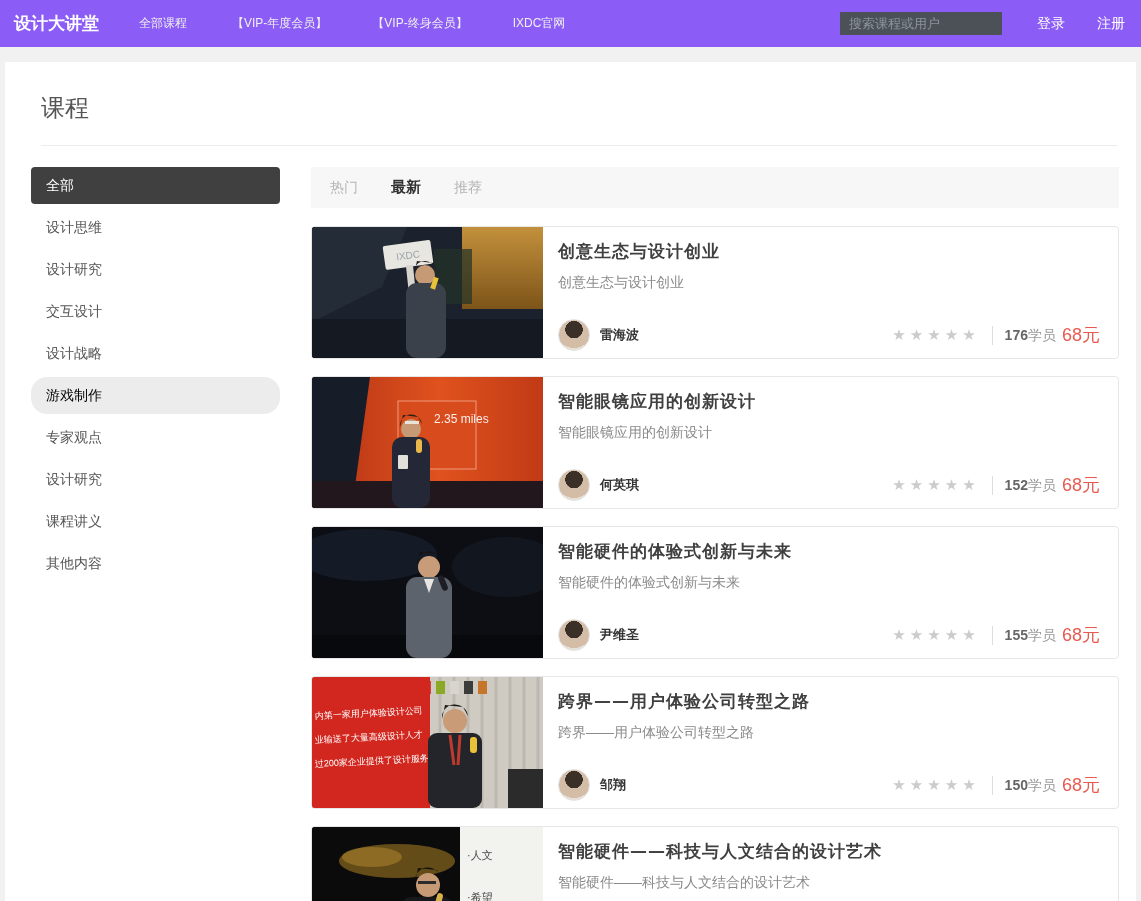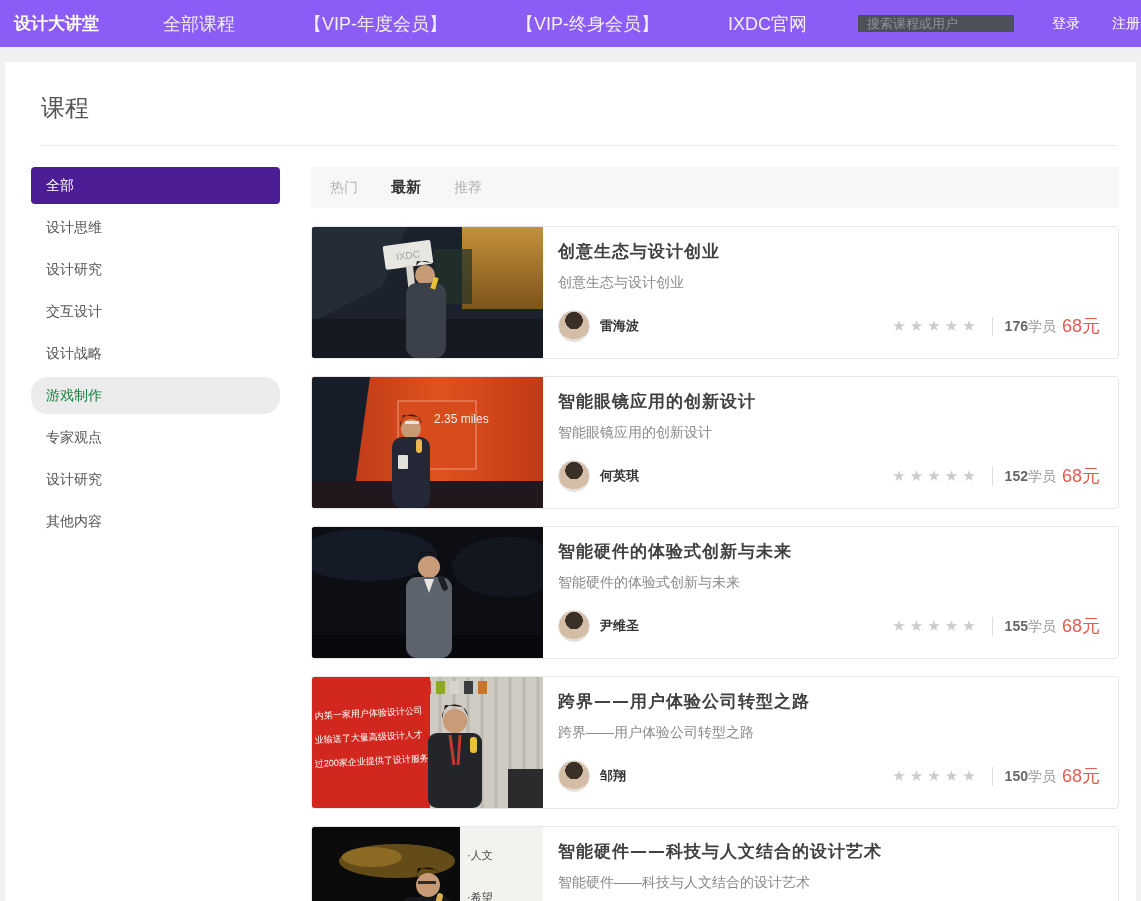--- a/index.html
+++ b/index.html
@@ -3,52 +3,52 @@
 <meta charset="utf-8">
 <style>
   * { box-sizing: border-box; margin: 0; padding: 0; }
   html,body { width:1141px; height:901px; overflow:hidden; }
   body { background:#f1f1f2; font-family:"Liberation Sans",sans-serif; }
 
   
   .navbar { height:47px; background:#8b5cf6; display:flex; align-items:center; padding:0 16px 0 14px; }
   .brand { color:#ffffff; font-size:17px; font-weight:bold; margin-right:40px; white-space:nowrap; }
   .nav-links { display:flex; align-items:center; }
-  .nav-link { color:#f0f0f0; font-size:18px; margin-right:45px; cursor:pointer; white-space:nowrap;margin-left:24px; }
+  .nav-link { color:#f0f0f0; font-size:12px; margin-right:45px; cursor:pointer; white-space:nowrap; }
   .nav-spacer { flex:1; }
-  .search-box { width:168px; height:29px; background:#4b5157; border:6px solid #8b5cf6; border-radius:4px; color:#c6ccd2; padding:0 9px; font-size:13px; outline:none; font-family:"Liberation Sans",sans-serif; }
+  .search-box { width:168px; height:29px; background:#4b5157; border:3px solid #8b5cf6; border-radius:4px; color:#c6ccd2; padding:0 9px; font-size:13px; outline:none; font-family:"Liberation Sans",sans-serif; }
   .search-box::placeholder { color:#8d949b; }
   .auth-link { color:#ffffff; font-size:14px; margin-left:32px; cursor:pointer; white-space:nowrap; }
 
   
   .panel { margin:15px 5px 0; background:#ffffff; height:839px; }
   .page-title { padding:30px 0 0 36px; font-size:24px; font-weight:normal; color:#555555; }
   .title-divider { margin:21px 19px 0 36px; border-bottom:1px solid #ececec; }
 
   .content { display:flex; padding:21px 17px 0 26px; }
 
   
   .sidebar { width:249px; margin-right:31px; flex-shrink:0; }
   .side-item { height:37px; line-height:37px; padding-left:15px; font-size:14px; color:#555555; border-radius:4px; margin-bottom:5px; cursor:pointer; }
-  .side-item.active { background:#4c1d95; color:#ffffff; }
-  .side-item.hover { background:#ececec; color:#15803d;border-radius:16px; }
+  .side-item.active { background:#404040; color:#ffffff; }
+  .side-item.hover { background:#ececec; color:#000000;border-radius:16px; }
 
   
   .main { flex:1; min-width:0; }
   .tabbar { background:#f7f7f8; height:41px; display:flex; align-items:center; padding-left:19px; margin-bottom:18px; }
   .tab { font-size:14px; color:#b5b5b5; margin-right:33px; cursor:pointer; }
   .tab.active { color:#333333; font-weight:bold; font-size:15px; }
 
   .card { display:flex; border:1px solid #e7e7e7; border-radius:4px; height:133px; margin-bottom:17px; overflow:hidden; background:#fff; cursor:pointer; }
   .thumb { width:231px; height:131px; flex-shrink:0; background:#111; }
   .thumb svg { display:block; width:231px; height:131px; }
   .card-body { flex:1; position:relative; padding:13px 18px 0 15px; min-width:0; }
   .course-title { font-family:"DejaVu Serif",serif; font-size:17px; font-weight:bold; color:#404040; letter-spacing:1px; }
   .course-sub { margin-top:11px; font-size:14px; color:#8a8a8a; }
-  .meta-row { position:absolute; left:15px; right:18px; bottom:16px; display:flex; align-items:center; }
+  .meta-row { position:absolute; left:15px; right:18px; bottom:7px; display:flex; align-items:center; }
   .avatar { width:32px; height:32px; border-radius:50%; margin-right:10px; flex-shrink:0;
             background: radial-gradient(circle at 50% 32%, #3a3028 0 34%, #d3bda6 35% 72%, #e7e0d6 73%); border:1px solid #e2e2e2; }
   .instructor { font-size:13px; font-weight:bold; color:#333333; }
   .meta-right { margin-left:auto; display:flex; align-items:center; }
   .stars { color:#cccccc; font-size:15px; letter-spacing:4px; white-space:nowrap; }
   .vdiv { width:1px; height:19px; background:#dddddd; margin:0 12px 0 12px; }
   .students-num { color:#666666; font-size:14px; font-weight:bold; }
   .students-unit { color:#999999; font-size:14px; }
   .price { color:#e8594f; font-size:18px; margin-left:6px; white-space:nowrap; }
 </style>
@@ -78,20 +78,21 @@
     <div class="content">
       <aside class="sidebar">
           <div class="side-item active">全部</div>
           <div class="side-item">设计思维</div>
           <div class="side-item">设计研究</div>
           <div class="side-item">交互设计</div>
           <div class="side-item">设计战略</div>
           <div class="side-item hover">游戏制作</div>
           <div class="side-item">专家观点</div>
           <div class="side-item">设计研究</div>
+          <div class="side-item">课程讲义</div>
           <div class="side-item">其他内容</div>
         </aside>
 
       <section class="main">
         <div class="tabbar">
             <div class="tab">热门</div>
             <div class="tab active">最新</div>
             <div class="tab">推荐</div>
           </div>
         <div id="course-list">

